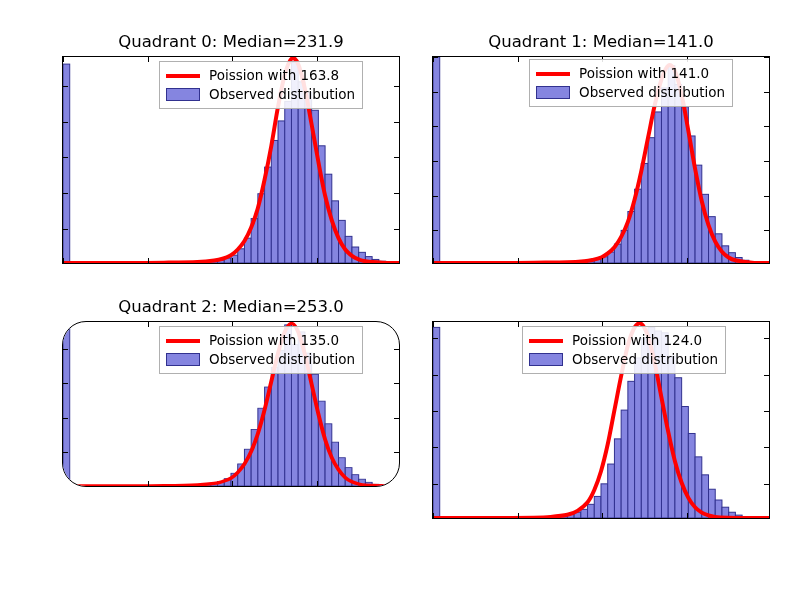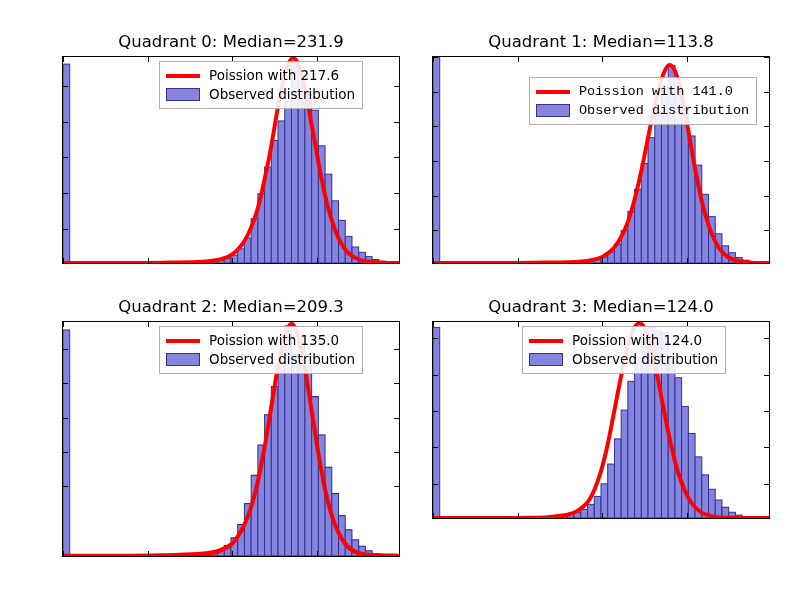--- a/index.html
+++ b/index.html
@@ -208,31 +208,31 @@
         <div class="tickmark-x" style="left: 169px;"></div>
         <div class="tickmark-x top" style="left: 169px;"></div>
         <div class="tick-x" style="left: 169px;">100</div>
         <div class="tickmark-x" style="left: 253.5px;"></div>
         <div class="tickmark-x top" style="left: 253.5px;"></div>
         <div class="tick-x" style="left: 253.5px;">150</div>
         <div class="tick-x" style="left: 338px;">200</div>
         <div class="legend" style="left: 96px; top: 4px;">
           <div class="legend-row">
             <span class="legend-swatch swatch-line"></span>
-            <span class="legend-label">Poission with 217.6</span>
+            <span class="legend-label">Poission with 163.8</span>
           </div>
           <div class="legend-row">
             <span class="legend-swatch swatch-patch" style="background: rgb(133, 133, 224);"></span>
             <span class="legend-label">Observed distribution</span>
           </div>
         </div>
       </div>
     </div>
   <div class="panel" id="panel-1" style="left: 432px; top: 30px; width: 338px; height: 258px;">
-      <div class="panel-title" style="top: 2px;">Quadrant 1: Median=113.8</div>
+      <div class="panel-title" style="top: 2px;">Quadrant 1: Median=141.0</div>
       <div class="axes" style="left: 0px; top: 26px; width: 338px; height: 208px;">
         <svg class="plot-canvas" viewBox="0 0 338 208" preserveAspectRatio="none">
           <g>
             <rect x="0.00" y="0.00" width="6.76" height="208.00" fill="#8585e0" stroke="#31318f" stroke-width="1"></rect>
             <rect x="135.20" y="207.31" width="6.76" height="0.69" fill="#8585e0" stroke="#31318f" stroke-width="1"></rect>
             <rect x="141.96" y="206.96" width="6.76" height="1.04" fill="#8585e0" stroke="#31318f" stroke-width="1"></rect>
             <rect x="148.72" y="206.61" width="6.76" height="1.39" fill="#8585e0" stroke="#31318f" stroke-width="1"></rect>
             <rect x="155.48" y="205.57" width="6.76" height="2.43" fill="#8585e0" stroke="#31318f" stroke-width="1"></rect>
             <rect x="162.24" y="203.84" width="6.76" height="4.16" fill="#8585e0" stroke="#31318f" stroke-width="1"></rect>
             <rect x="169.00" y="201.76" width="6.76" height="6.24" fill="#8585e0" stroke="#31318f" stroke-width="1"></rect>
@@ -287,35 +287,35 @@
         <div class="tickmark-x" style="left: 84.5px;"></div>
         <div class="tickmark-x top" style="left: 84.5px;"></div>
         <div class="tick-x" style="left: 84.5px;">50</div>
         <div class="tickmark-x" style="left: 169px;"></div>
         <div class="tickmark-x top" style="left: 169px;"></div>
         <div class="tick-x" style="left: 169px;">100</div>
         <div class="tickmark-x" style="left: 253.5px;"></div>
         <div class="tickmark-x top" style="left: 253.5px;"></div>
         <div class="tick-x" style="left: 253.5px;">150</div>
         <div class="tick-x" style="left: 338px;">200</div>
-        <div class="legend" style="left: 96px; top: 20px; font-family: Liberation Mono, monospace;">
+        <div class="legend" style="left: 96px; top: 2px;">
           <div class="legend-row">
             <span class="legend-swatch swatch-line"></span>
             <span class="legend-label">Poission with 141.0</span>
           </div>
           <div class="legend-row">
             <span class="legend-swatch swatch-patch" style="background: rgb(133, 133, 224);"></span>
             <span class="legend-label">Observed distribution</span>
           </div>
         </div>
       </div>
     </div>
   <div class="panel" id="panel-2" style="left: 62px; top: 295px; width: 338px; height: 248px;">
-      <div class="panel-title" style="top: 2px;">Quadrant 2: Median=209.3</div>
-      <div class="axes" style="left: 0px; top: 26px; width: 338px; height: 236px;">
+      <div class="panel-title" style="top: 2px;">Quadrant 2: Median=253.0</div>
+      <div class="axes" style="left: 0px; top: 26px; width: 338px; height: 166px; border-radius: 24px;">
         <svg class="plot-canvas" viewBox="0 0 338 198" preserveAspectRatio="none">
           <g>
             <rect x="0.00" y="6.83" width="6.76" height="191.17" fill="#8585e0" stroke="#31318f" stroke-width="1"></rect>
             <rect x="121.68" y="197.32" width="6.76" height="0.68" fill="#8585e0" stroke="#31318f" stroke-width="1"></rect>
             <rect x="128.44" y="196.98" width="6.76" height="1.02" fill="#8585e0" stroke="#31318f" stroke-width="1"></rect>
             <rect x="135.20" y="196.63" width="6.76" height="1.37" fill="#8585e0" stroke="#31318f" stroke-width="1"></rect>
             <rect x="141.96" y="195.95" width="6.76" height="2.05" fill="#8585e0" stroke="#31318f" stroke-width="1"></rect>
             <rect x="148.72" y="194.59" width="6.76" height="3.41" fill="#8585e0" stroke="#31318f" stroke-width="1"></rect>
             <rect x="155.48" y="192.54" width="6.76" height="5.46" fill="#8585e0" stroke="#31318f" stroke-width="1"></rect>
             <rect x="162.24" y="189.12" width="6.76" height="8.88" fill="#8585e0" stroke="#31318f" stroke-width="1"></rect>
@@ -381,21 +381,20 @@
             <span class="legend-label">Poission with 135.0</span>
           </div>
           <div class="legend-row">
             <span class="legend-swatch swatch-patch" style="background: rgb(133, 133, 224);"></span>
             <span class="legend-label">Observed distribution</span>
           </div>
         </div>
       </div>
     </div>
   <div class="panel" id="panel-3" style="left: 432px; top: 295px; width: 338px; height: 248px;">
-      <div class="panel-title" style="top: 2px;">Quadrant 3: Median=124.0</div>
       <div class="axes" style="left: 0px; top: 26px; width: 338px; height: 198px;">
         <svg class="plot-canvas" viewBox="0 0 338 198" preserveAspectRatio="none">
           <g>
             <rect x="0.00" y="5.45" width="6.76" height="192.55" fill="#8585e0" stroke="#31318f" stroke-width="1"></rect>
             <rect x="114.92" y="197.27" width="6.76" height="0.73" fill="#8585e0" stroke="#31318f" stroke-width="1"></rect>
             <rect x="121.68" y="196.55" width="6.76" height="1.45" fill="#8585e0" stroke="#31318f" stroke-width="1"></rect>
             <rect x="128.44" y="195.82" width="6.76" height="2.18" fill="#8585e0" stroke="#31318f" stroke-width="1"></rect>
             <rect x="135.20" y="194.37" width="6.76" height="3.63" fill="#8585e0" stroke="#31318f" stroke-width="1"></rect>
             <rect x="141.96" y="192.19" width="6.76" height="5.81" fill="#8585e0" stroke="#31318f" stroke-width="1"></rect>
             <rect x="148.72" y="189.28" width="6.76" height="8.72" fill="#8585e0" stroke="#31318f" stroke-width="1"></rect>

